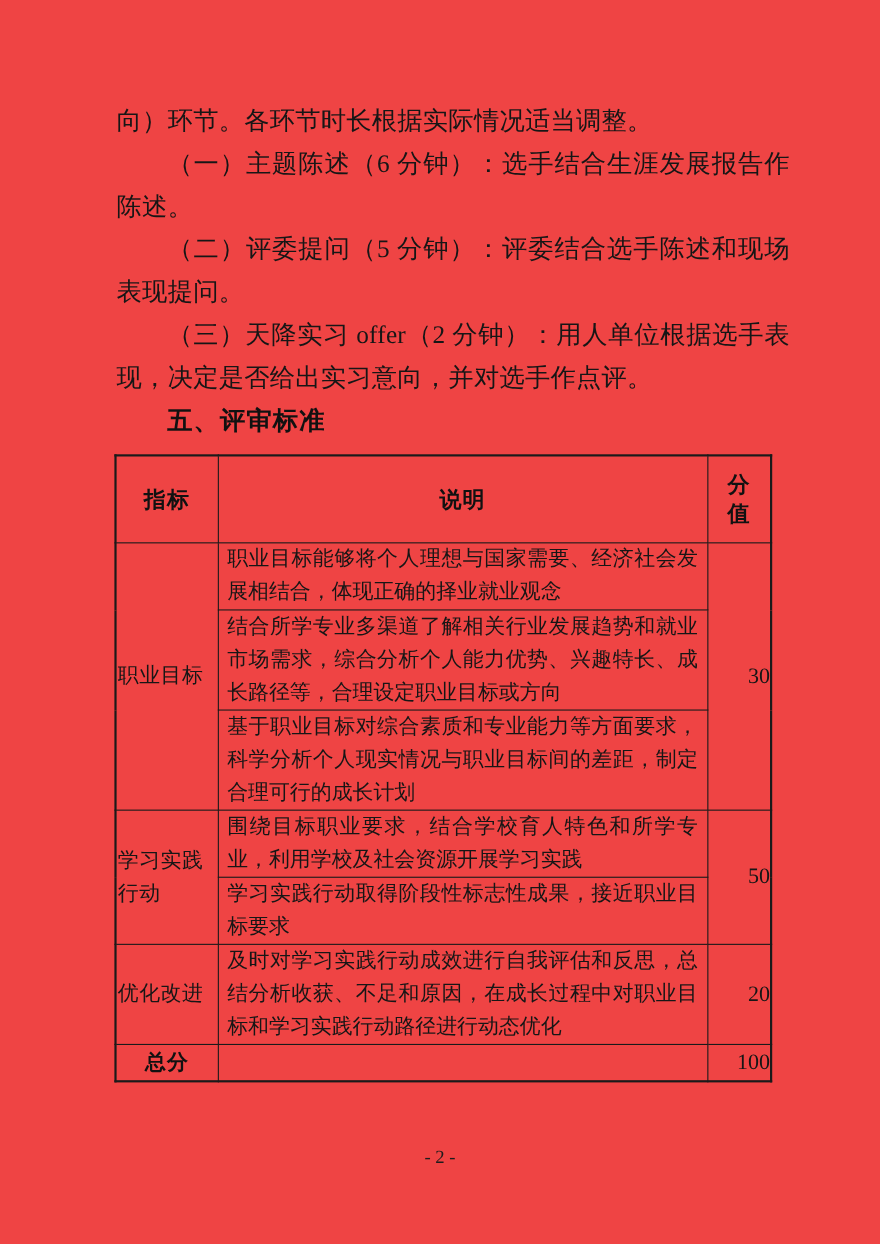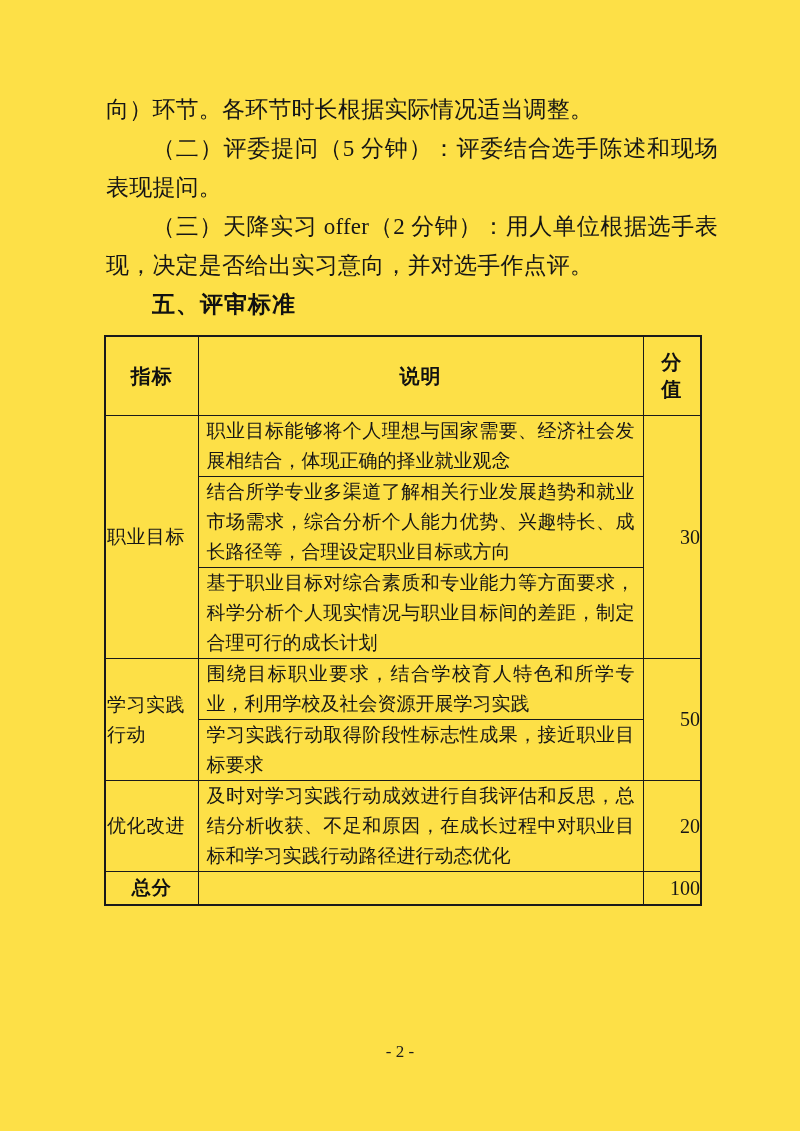--- a/index.html
+++ b/index.html
@@ -6,21 +6,21 @@
   body {
     width: 800px; height: 1131px;
     font-family: "Liberation Serif", serif;
     color: #161616;
     position: relative;
     overflow: hidden;
   }
   .page {
     position: relative;
     width: 800px; height: 1131px;
-    background: #fde047;
+    background: #ef4444;
   }
   .content {
     position: absolute;
     left: 106px; top: 0;
     width: 612px;
     padding-top: 90px;
   }
   p.body-par {
     margin: 0;
     font-size: 23px;
@@ -106,20 +106,21 @@
     color: #1c1c1c;
   }
 </style>
 </head>
 <body>
 
 <div class="page">
   <div class="content">
 
     <p class="body-par">向）环节。各环节时长根据实际情况适当调整。</p>
+    <p class="body-par indent">（一）主题陈述（6 分钟）：选手结合生涯发展报告作陈述。</p>
     <p class="body-par indent">（二）评委提问（5 分钟）：评委结合选手陈述和现场表现提问。</p>
     <p class="body-par indent">（三）天降实习 offer（2 分钟）：用人单位根据选手表现，决定是否给出实习意向，并对选手作点评。</p>
 
     <h2 class="sec-heading">五、评审标准</h2>
 
     <table class="criteria">
       <colgroup>
         <col class="c-ind">
           <col class="c-desc">
           <col class="c-score">

